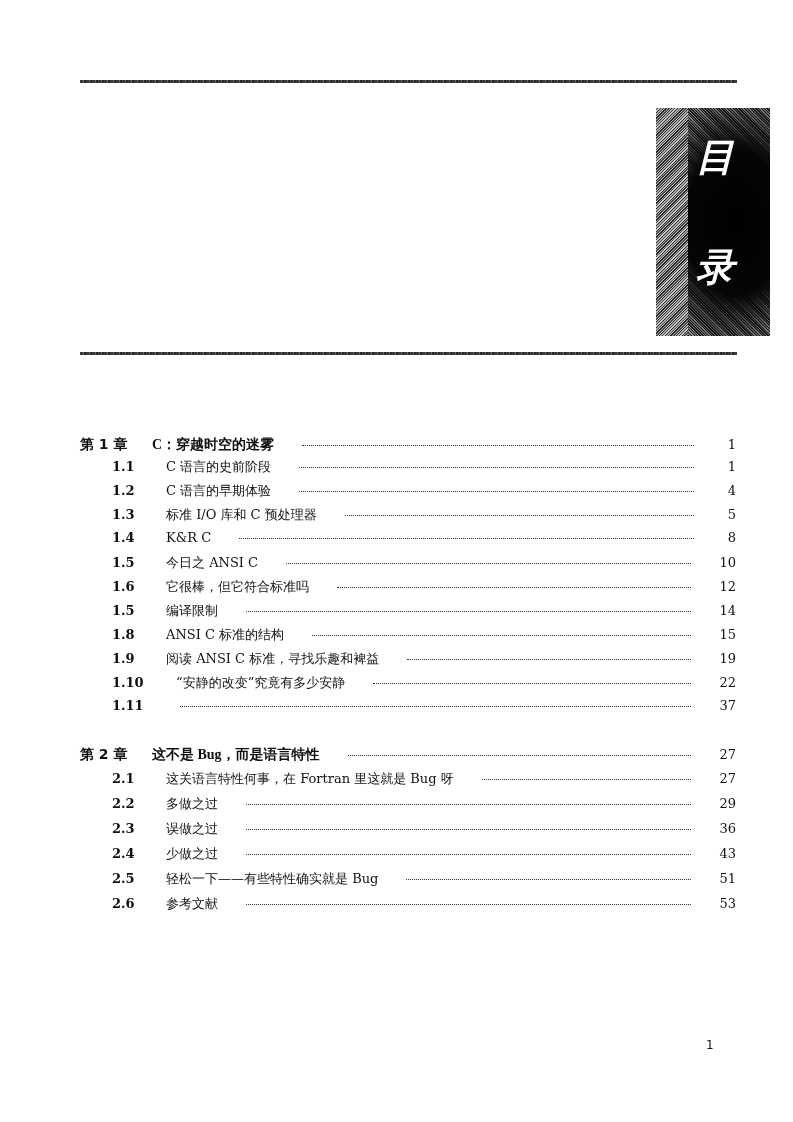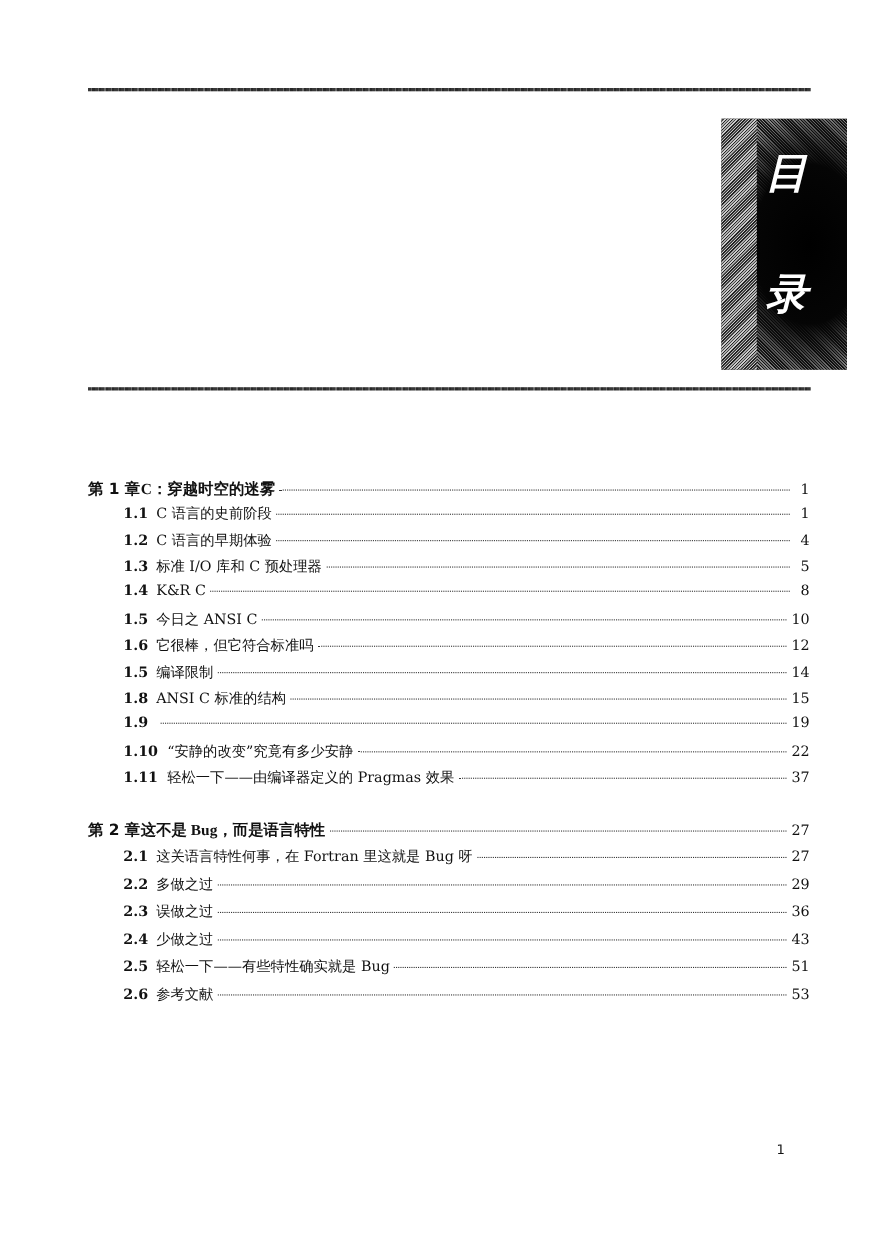--- a/index.html
+++ b/index.html
@@ -17,21 +17,21 @@
                  background-color: #333; }
   .title-block .shade { position: absolute; left: 0; top: 0; bottom: 0; width: 32px;
                         background: repeating-linear-gradient(135deg, #aaa 0 1px, #444 1px 2px, #ccc 2px 3px, #222 3px 4px); }
   .title-char { position: absolute; left: 34px; width: 50px; text-align: center; color: #fff;
                 font-family: "DejaVu Sans", "Liberation Sans", sans-serif; font-size: 38px; font-weight: bold;
                 font-style: italic; line-height: 1; }
   .title-char.c1 { top: 30px; }
   .title-char.c2 { top: 140px; }
 
   .toc { position: absolute; left: 80px; top: 424px; width: 656px; }
-  .row { position: absolute; left: 0; right: 0; display: flex; align-items: baseline; height: 24px; }
+  .row { position: absolute; left: 0; right: 0; display: flex; align-items: baseline; height: 24px; gap: 24px; }
   .chapter { font-weight: bold; font-size: 14px; }
   .section { font-size: 13px; padding-left: 32px; }
   .num { display: inline-block; white-space: nowrap; font-weight: bold; }
   .chapter .num { width: 48px; font-family: "DejaVu Sans", "Liberation Sans", sans-serif; font-weight: bold; }
   .section .num { width: 30px; }
   .label { white-space: nowrap; }
   .chapter .label { font-family: Liberation Serif, serif; font-weight: bold; margin-top: 12px; }
   .leader { flex: 1; border-bottom: 1.5px dotted #333; margin: 0 4px; transform: translateY(-3px); }
   .page { min-width: 14px; text-align: right; font-size: 13px; font-weight: normal; }
   .page-number { position: absolute; left: 706px; top: 1038px; font-family: "DejaVu Sans", "Liberation Sans", sans-serif;
@@ -102,32 +102,32 @@
     <span class="page">14</span>
   </div>
   <div class="row section" style="top:202px">
     <span class="num">1.8</span>
     <span class="label">ANSI C 标准的结构</span>
     <span class="leader"></span>
     <span class="page">15</span>
   </div>
   <div class="row section" style="top:226px">
     <span class="num">1.9</span>
+    <span class="label">阅读 ANSI C 标准，寻找乐趣和裨益</span>
     <span class="leader"></span>
     <span class="page">19</span>
   </div>
   <div class="row section" style="top:250px">
     <span class="num" style="width:40px">1.10</span>
     <span class="label">“安静的改变”究竟有多少安静</span>
     <span class="leader"></span>
     <span class="page">22</span>
   </div>
   <div class="row section" style="top:274px">
     <span class="num" style="width:40px">1.11</span>
-    <span class="label">轻松一下——由编译器定义的 Pragmas 效果</span>
     <span class="leader"></span>
     <span class="page">37</span>
   </div>
 
   <div class="row chapter" style="top:310px">
     <span class="num">第 2 章</span>
     <span class="label">这不是 Bug，而是语言特性</span>
     <span class="leader"></span>
     <span class="page">27</span>
   </div>

